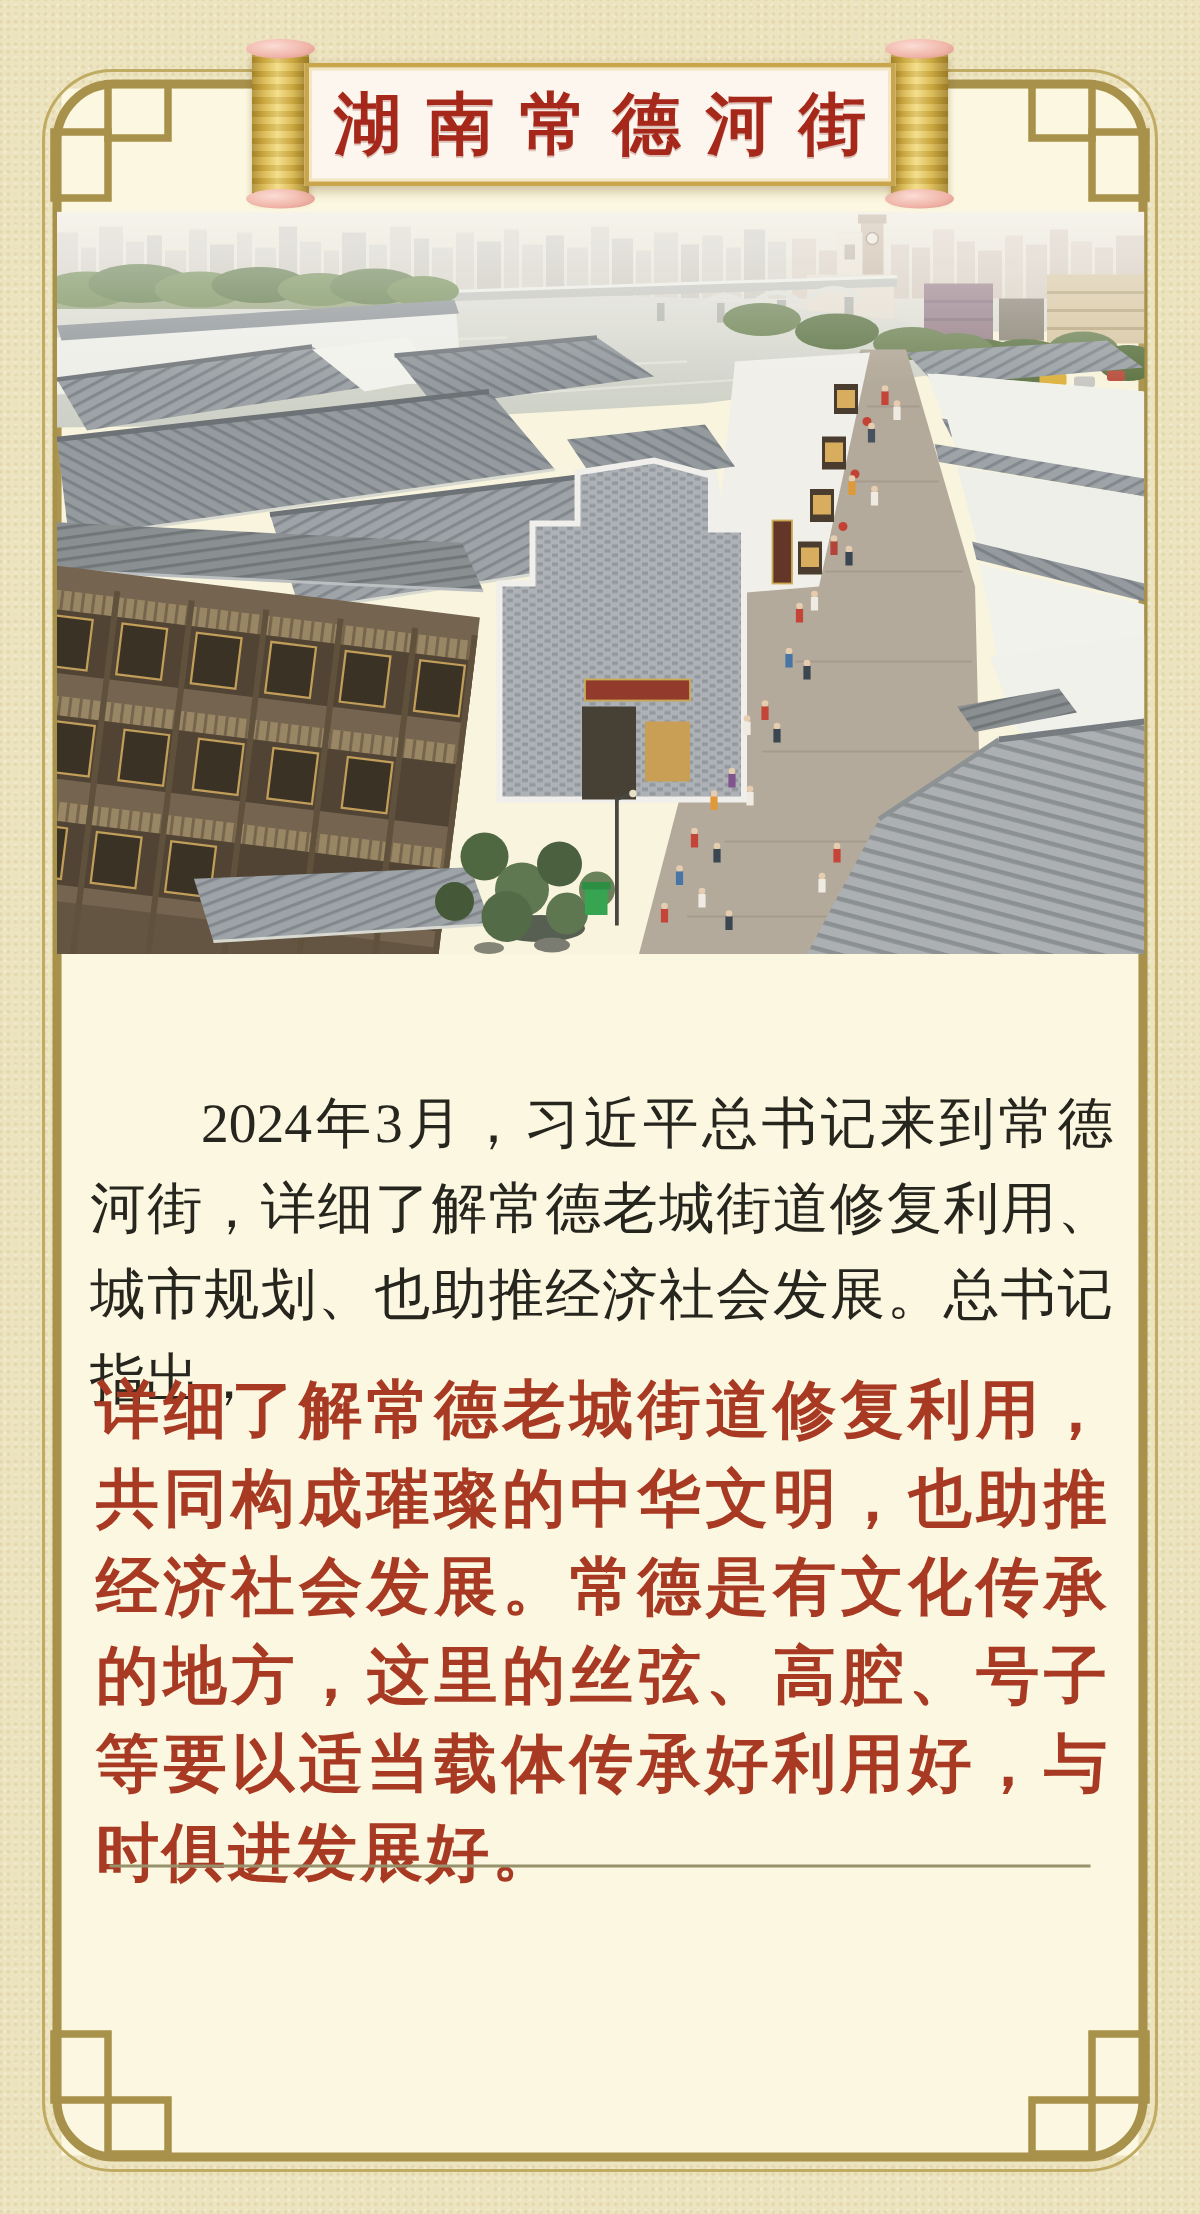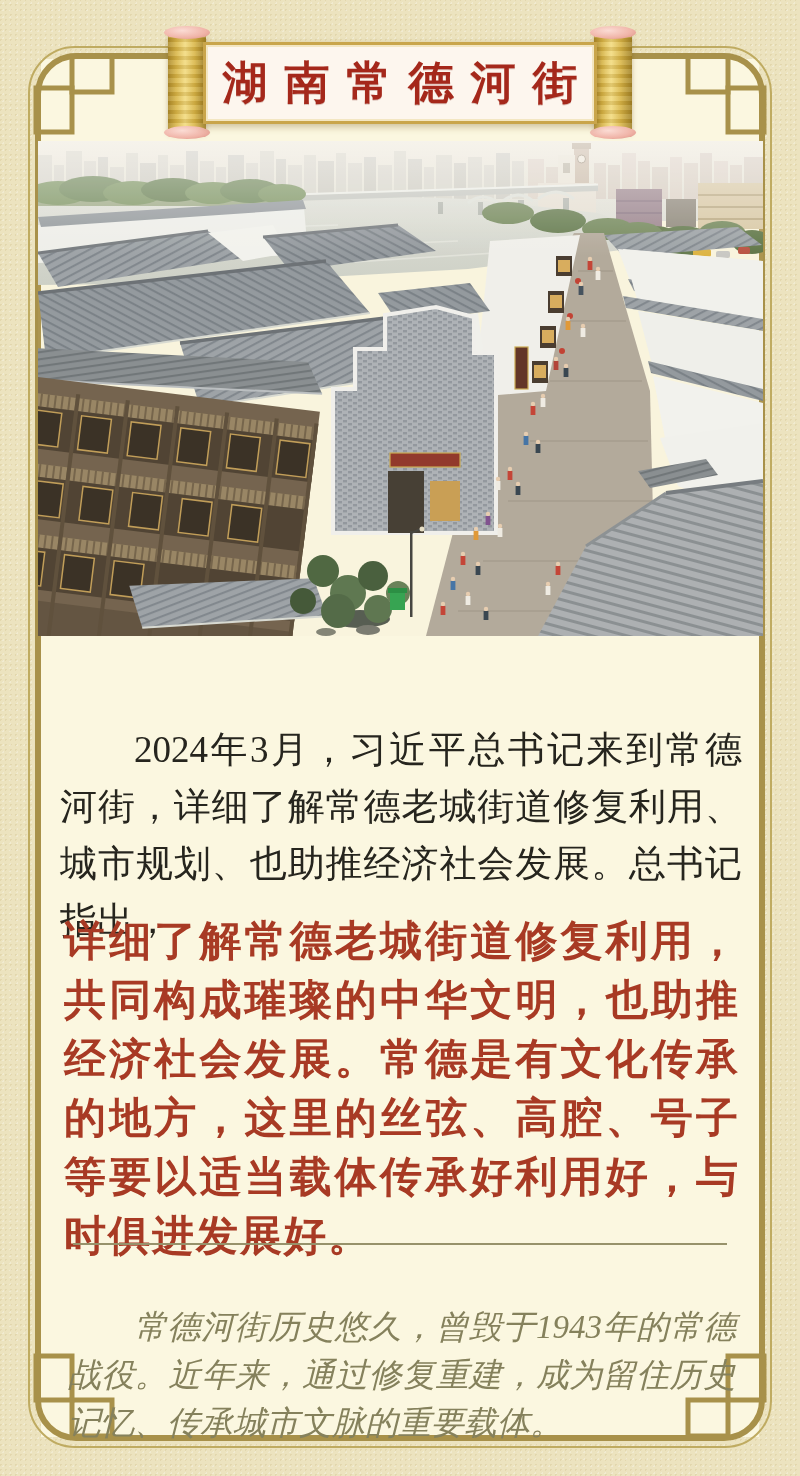--- a/index.html
+++ b/index.html
@@ -431,15 +431,14 @@
     <div class="roller left"></div>
     <div class="roller right"></div>
     <div class="scroll-panel">
       <div class="scroll-title">湖南常德河街</div>
     </div>
   </div>
 
   <p class="intro">2024年3月，习近平总书记来到常德河街，详细了解常德老城街道修复利用、城市规划、也助推经济社会发展。总书记指出，</p>
   <p class="quote">详细了解常德老城街道修复利用，共同构成璀璨的中华文明，也助推经济社会发展。常德是有文化传承的地方，这里的丝弦、高腔、号子等要以适当载体传承好利用好，与时俱进发展好。</p>
   <hr class="divider">
-  <p class="note">常德河街历史悠久，曾毁于1943年的常德战役。近年来，通过修复重建，成为留住历史记忆、传承城市文脉的重要载体。</p>
 
 </div>
 
 </body></html>

